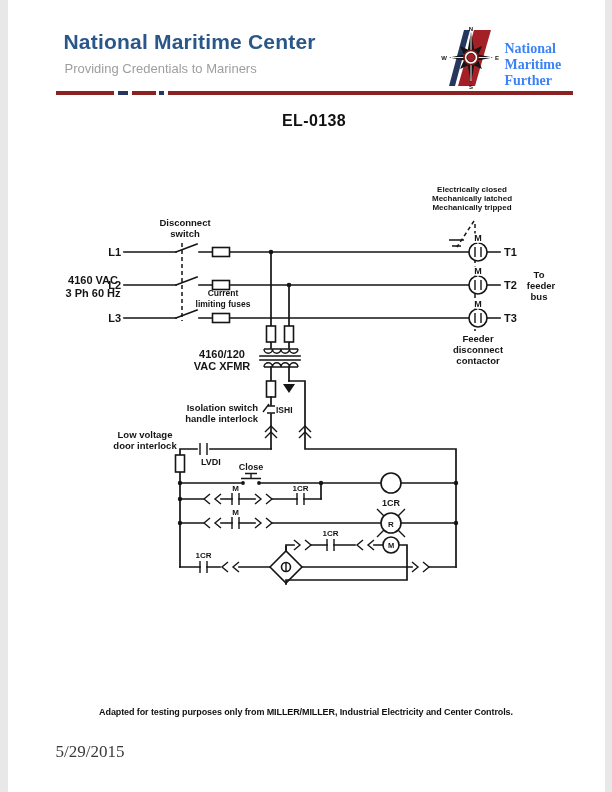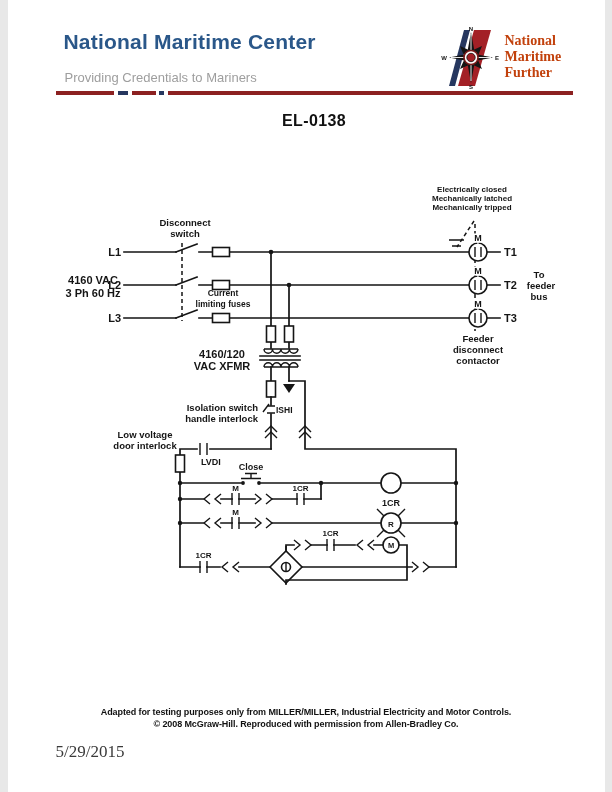--- a/index.html
+++ b/index.html
@@ -1,29 +1,29 @@
 <!DOCTYPE html>
 <html><head>
 <meta charset="utf-8">
 <style>
   html,body{margin:0;padding:0;background:#e8e8e8;}
   .page{position:relative;width:597px;height:792px;background:#ffffff;overflow:hidden;
         font-family:"Liberation Sans",sans-serif;margin:0 auto;}
   
   .site-title{position:absolute;left:56px;top:30px;font-size:21px;font-weight:bold;
               color:#2A5789;letter-spacing:.2px;}
-  .site-subtitle{position:absolute;left:57px;top:70px;font-size:13px;color:#9E9E9E;}
+  .site-subtitle{position:absolute;left:57px;top:61px;font-size:13px;color:#9E9E9E;}
   .divider{position:absolute;left:48px;top:91px;width:517px;height:4px;display:flex;align-items:center;}
   .divider .seg{height:3.5px;}
   .seg.red{background:#8C2121;}
   .seg.blue{background:#26375F;}
   .seg.gap{background:transparent;}
   .logo{position:absolute;left:425px;top:24px;width:150px;height:66px;}
-  .logo-text{position:absolute;left:497px;top:33px;font-family:"Liberation Serif",serif;
-             font-weight:600;font-size:14px;line-height:16px;color:#c2410c;}
+  .logo-text{position:absolute;left:497px;top:41px;font-family:"Liberation Serif",serif;
+             font-weight:600;font-size:14px;line-height:16px;color:#3b82f6;}
   
   .doc-title{position:absolute;left:0;right:0;top:112px;text-align:center;
              font-size:16px;font-weight:bold;color:#111;letter-spacing:.4px;padding-left:16px;}
   
   .diagram{position:absolute;left:0;top:0;}
   svg text{font-family:"Liberation Sans",sans-serif;font-weight:bold;fill:#151515;stroke:none;}
   .t8{font-size:8px;} .t85{font-size:8.5px;} .t9{font-size:9px;} .t95{font-size:9.5px;}
   .t11{font-size:11px;} .t75{font-size:7.5px;}
   .mask{paint-order:stroke;stroke:#fff;stroke-width:3px;}
   .wire{stroke:#151515;stroke-width:1.7;fill:none;stroke-linecap:square;}
@@ -254,18 +254,17 @@
       <text class="t9" x="383" y="506" text-anchor="middle">1CR</text>
       <text class="t8" x="227.5" y="515" text-anchor="middle">M</text>
       <text class="t8" x="383" y="526.5" text-anchor="middle">R</text>
       <text class="t8" x="322.5" y="536" text-anchor="middle">1CR</text>
       <text class="t75" x="383" y="548" text-anchor="middle">M</text>
       <text class="t8" x="195.5" y="558" text-anchor="middle">1CR</text>
     </g>
   </svg>
 
   <div class="footer">
-    <div>Adapted for testing purposes only from MILLER/MILLER, Industrial Electricity and Motor Controls.</div>
-    <div>© 2008 McGraw-Hill. Reproduced with permission from Allen-Bradley Co.</div>
+    <div>Adapted for testing purposes only from MILLER/MILLER, Industrial Electricity and Center Controls.</div>
   </div>
   <div class="date">5/29/2015</div>
 
 </div>
 
 </body></html>

